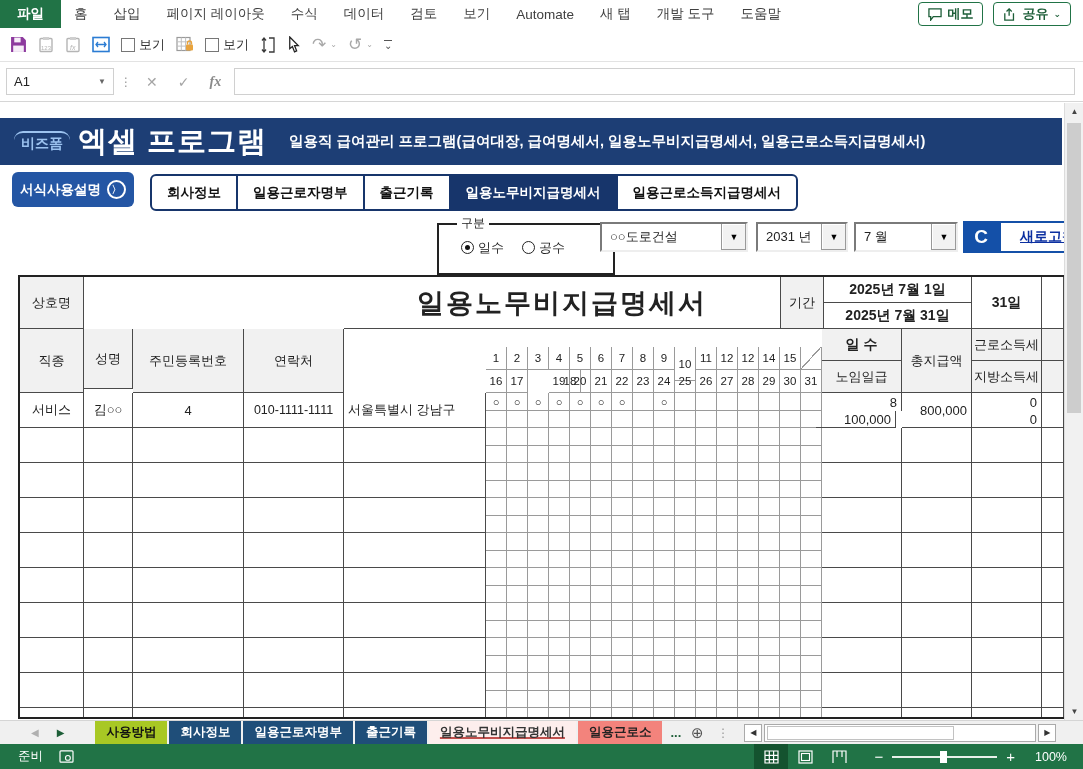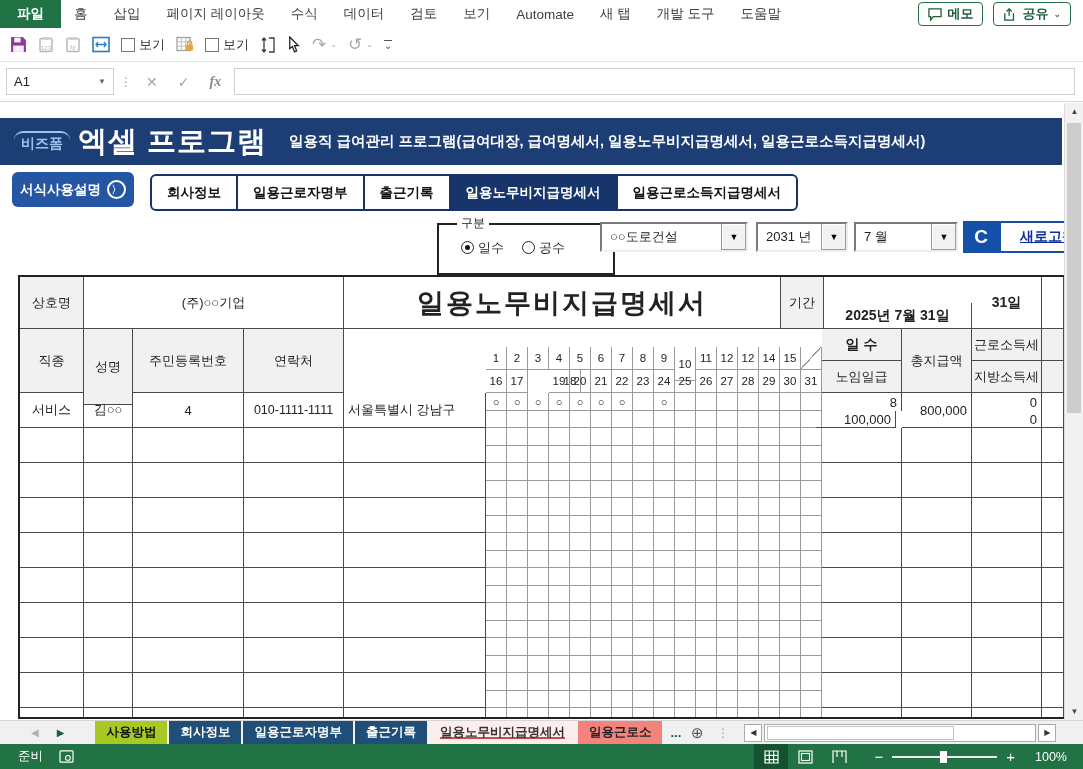--- a/index.html
+++ b/index.html
@@ -264,28 +264,28 @@
       <span class="arr">▼</span>
     </div>
 
     <div id="refresh" class="a">
       <span class="cbox">C</span>
       <span class="lbl">새로고침</span>
     </div>
 
     <div id="tbl" class="a">
         <div class="c g" style="left: 0px; top: 0px; width: 64px; height: 52px;">상호명</div>
-        <div class="c " style="left: 64px; top: 0px; width: 260px; height: 52px;">(주)○○기업</div>
         <div class="c ttl" style="left: 324px; top: 0px; width: 437px; height: 52px;">일용노무비지급명세서</div>
         <div class="c g" style="left: 761px; top: 0px; width: 43px; height: 52px;">기간</div>
+        <div class="c b" style="left: 804px; top: 0px; width: 148px; height: 26px;">2025년 7월 1일</div>
         <div class="c b" style="left: 804px; top: 26px; width: 148px; height: 26px;">2025년 7월 31일</div>
         <div class="c b" style="left: 952px; top: 0px; width: 70px; height: 52px;">31일</div>
         <div class="c " style="left: 1022px; top: 0px; width: 22px; height: 52px;"></div>
         <div class="c g" style="left: 0px; top: 52px; width: 64px; height: 64px;">직종</div>
-        <div class="c g" style="left: 64px; top: 52px; width: 49px; height: 76px;">성명</div>
+        <div class="c g" style="left: 64px; top: 52px; width: 49px; height: 60px;">성명</div>
         <div class="c g" style="left: 113px; top: 52px; width: 111px; height: 64px;">주민등록번호</div>
         <div class="c g" style="left: 224px; top: 52px; width: 100px; height: 64px;">연락처</div>
         <div class="c dc" style="left: 466px; top: 70px; width: 21px; height: 23px;">1</div>
         <div class="c dc" style="left: 487px; top: 70px; width: 21px; height: 23px;">2</div>
         <div class="c dc" style="left: 508px; top: 70px; width: 21px; height: 23px;">3</div>
         <div class="c dc" style="left: 529px; top: 70px; width: 21px; height: 23px;">4</div>
         <div class="c dc" style="left: 550px; top: 70px; width: 21px; height: 23px;">5</div>
         <div class="c dc" style="left: 571px; top: 70px; width: 21px; height: 23px;">6</div>
         <div class="c dc" style="left: 592px; top: 70px; width: 21px; height: 23px;">7</div>
         <div class="c dc" style="left: 613px; top: 70px; width: 21px; height: 23px;">8</div>

